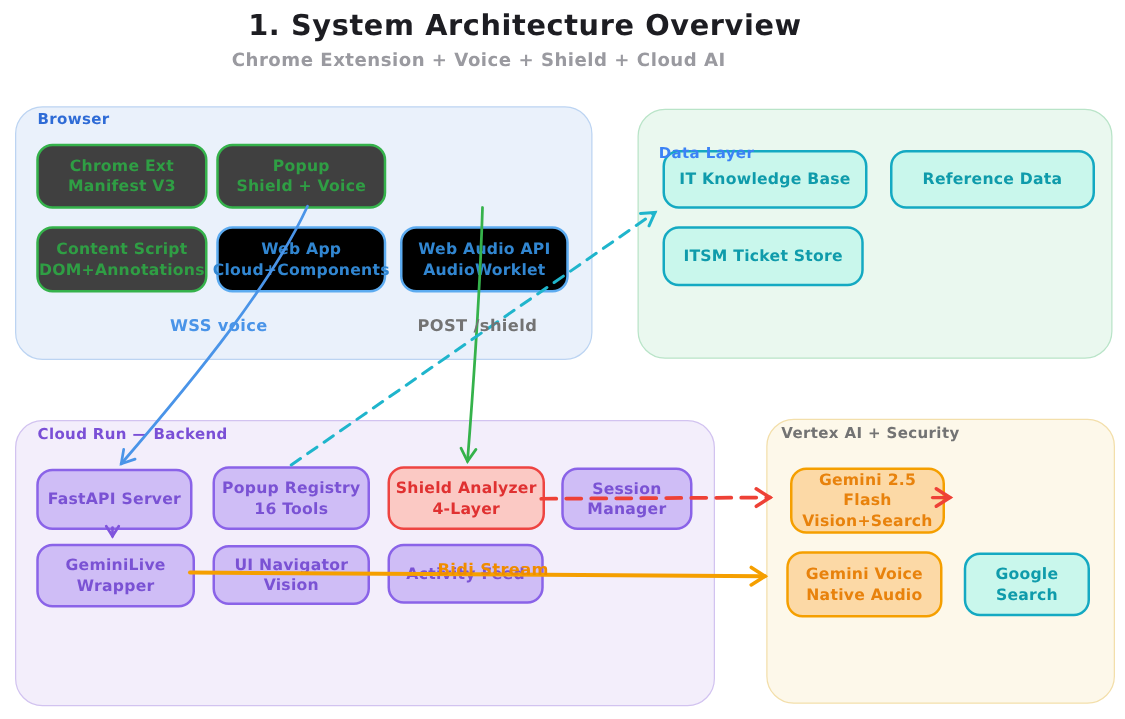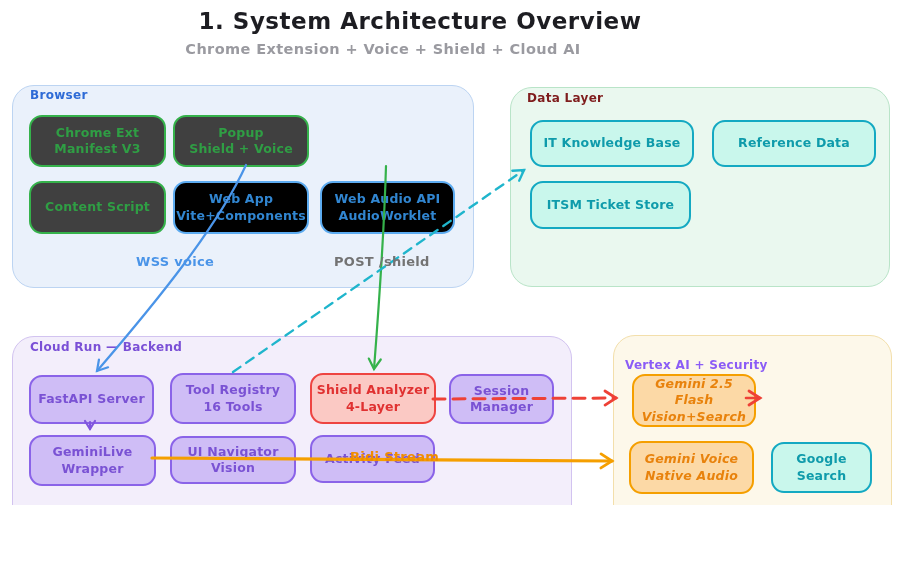--- a/index.html
+++ b/index.html
@@ -1,49 +1,49 @@
 <!DOCTYPE html>
 <html><head>
 <meta charset="utf-8">
 <style>
   html,body { margin:0; padding:0; background:#ffffff; }
   .canvas {
-    position:relative; width:900px; height:505px; overflow:hidden;
+    position:relative; width:900px; height:575px; overflow:hidden;
     font-family:"DejaVu Sans", sans-serif; background:#ffffff;
   }
   .title {
     position:absolute; top:8px; left:120px; width:600px; text-align:center;
     font-size:23px; font-weight:bold; color:#1d1d22; letter-spacing:0.5px;
   }
   .subtitle {
     position:absolute; top:41px; left:83px; width:600px; text-align:center;
     font-size:14.5px; font-weight:600; color:#9a9aa0; letter-spacing:0.4px;
   }
   .group { position:absolute; border:1.6px solid; border-radius:22px; z-index:0; }
   .group-label { position:absolute; font-size:12px; font-weight:bold; z-index:2; letter-spacing:0.3px; }
   .g-browser { background:#eaf1fb; border-color:#bcd4f2; }
   .g-data    { background:#eaf8ef; border-color:#b9e4c8; }
   .g-backend { background:#f3eefb; border-color:#d2c3f0; }
   .g-vertex  { background:#fdf8ea; border-color:#f3dfab; }
   .l-browser { color:#2e6bd6; }
-  .l-data    { color:#7f1d1d; }
+  .l-data    { color:#3b82f6;margin-top:24px; }
   .l-backend { color:#7a4fd6; }
-  .l-vertex  { color:#8b5cf6;margin-top:19px; }
+  .l-vertex  { color:#737373; }
   .node {
     position:absolute; z-index:1; border:2.4px solid; border-radius:13px;
     display:flex; flex-direction:column; align-items:center; justify-content:center;
     text-align:center; font-size:12.5px; font-weight:600; line-height:1.32;
     letter-spacing:0.2px;
   }
   .green  { background:#404040; border-color:#35b24b; color:#2f9e44; }
   .blue   { background:#000000; border-color:#5cabf0; color:#3186d1; }
   .cyan   { background:#c9f7ec; border-color:#14a9c2; color:#0f9bab; }
   .purple { background:#cfbdf6; border-color:#8a63e8; color:#7a52d4; }
   .red    { background:#fbc9c4; border-color:#ee4441; color:#e03131; }
-  .orange { background:#fcd9a6; border-color:#f59f00; color:#e8820c;font-style:italic; }
+  .orange { background:#fcd9a6; border-color:#f59f00; color:#e8820c; }
   .arrows { position:absolute; left:0; top:0; z-index:5; pointer-events:none; }
   .edge-label {
     position:absolute; z-index:6; font-size:13px; font-weight:600; white-space:nowrap;
     letter-spacing:0.3px;
   }
   .el-wss  { color:#4a94e8; }
   .el-post { color:#737373; }
   .el-bidi { color:#f08c00; }
 </style>
 </head>
@@ -69,45 +69,46 @@
   <div class="node green" style="left:29px;top:115px;width:133px;height:48px">
     <span>Chrome Ext</span>
     <span>Manifest V3</span>
   </div>
   <div class="node green" style="left:173px;top:115px;width:132px;height:48px">
     <span>Popup</span>
     <span>Shield + Voice</span>
   </div>
   <div class="node green" style="left:29px;top:181px;width:133px;height:49px">
     <span>Content Script</span>
+    <span>DOM+Annotations</span>
   </div>
   <div class="node blue" style="left:173px;top:181px;width:132px;height:49px">
     <span>Web App</span>
-    <span>Vite+Components</span>
+    <span>Cloud+Components</span>
   </div>
   <div class="node blue" style="left:320px;top:181px;width:131px;height:49px">
     <span>Web Audio API</span>
     <span>AudioWorklet</span>
   </div>
 
   <div class="node cyan" style="left:530px;top:120px;width:160px;height:43px">
     <span>IT Knowledge Base</span>
   </div>
   <div class="node cyan" style="left:712px;top:120px;width:160px;height:43px">
     <span>Reference Data</span>
   </div>
   <div class="node cyan" style="left:530px;top:181px;width:157px;height:44px">
     <span>ITSM Ticket Store</span>
   </div>
 
   <div class="node purple" style="left:29px;top:375px;width:121px;height:45px">
     <span>FastAPI Server</span>
   </div>
   <div class="node purple" style="left:170px;top:373px;width:122px;height:47px">
-    <span>Tool Registry</span>
+    <span>Popup Registry</span>
     <span>16 Tools</span>
   </div>
   <div class="node red" style="left:310px;top:373px;width:122px;height:47px">
     <span>Shield Analyzer</span>
     <span>4-Layer</span>
   </div>
   <div class="node purple" style="left:29px;top:435px;width:123px;height:47px">
     <span>GeminiLive</span>
     <span>Wrapper</span>
   </div>

